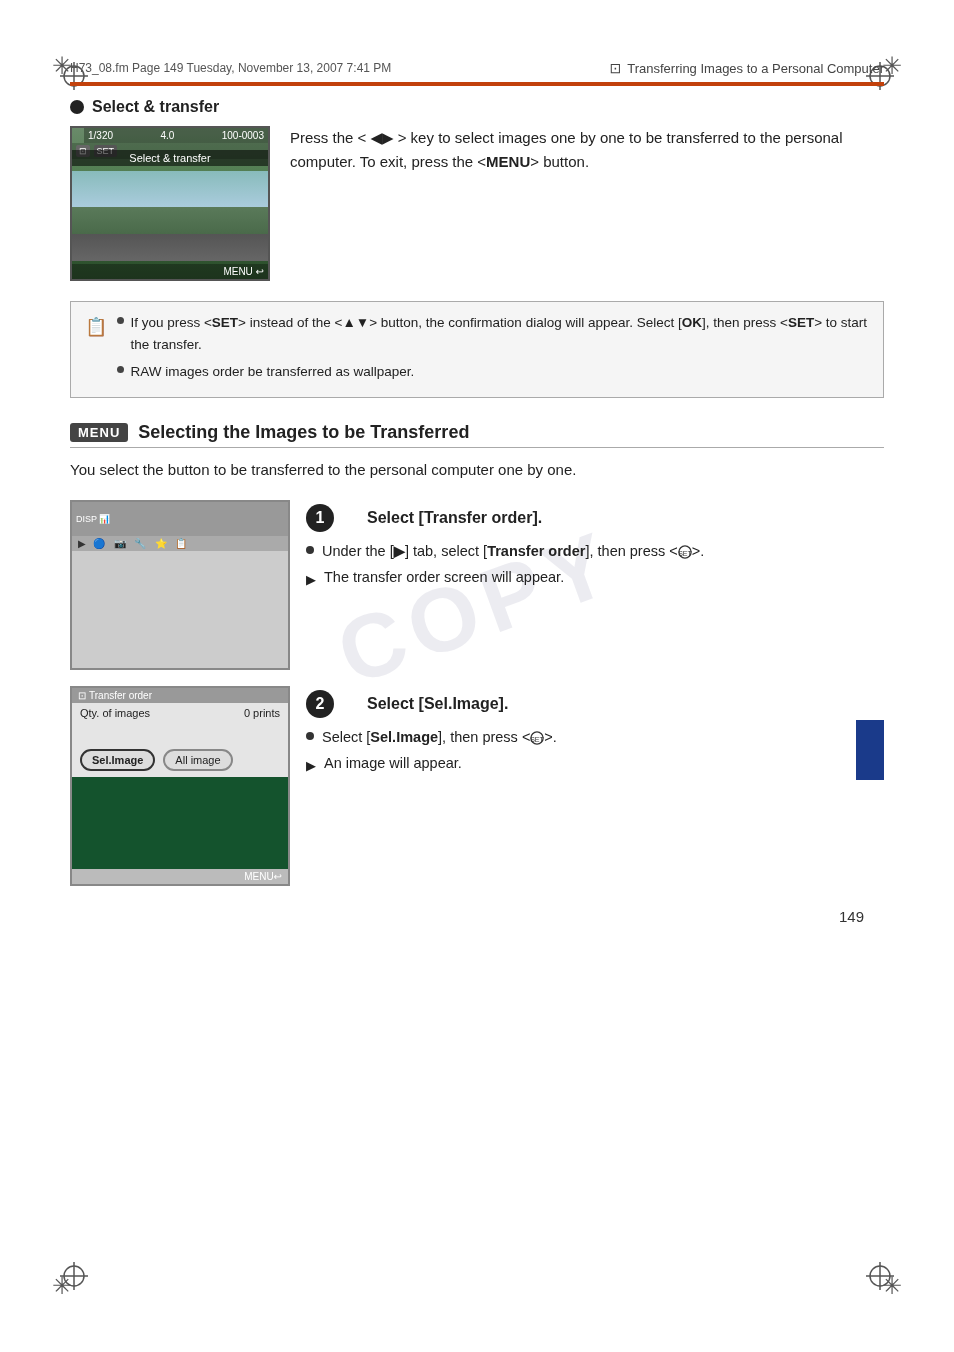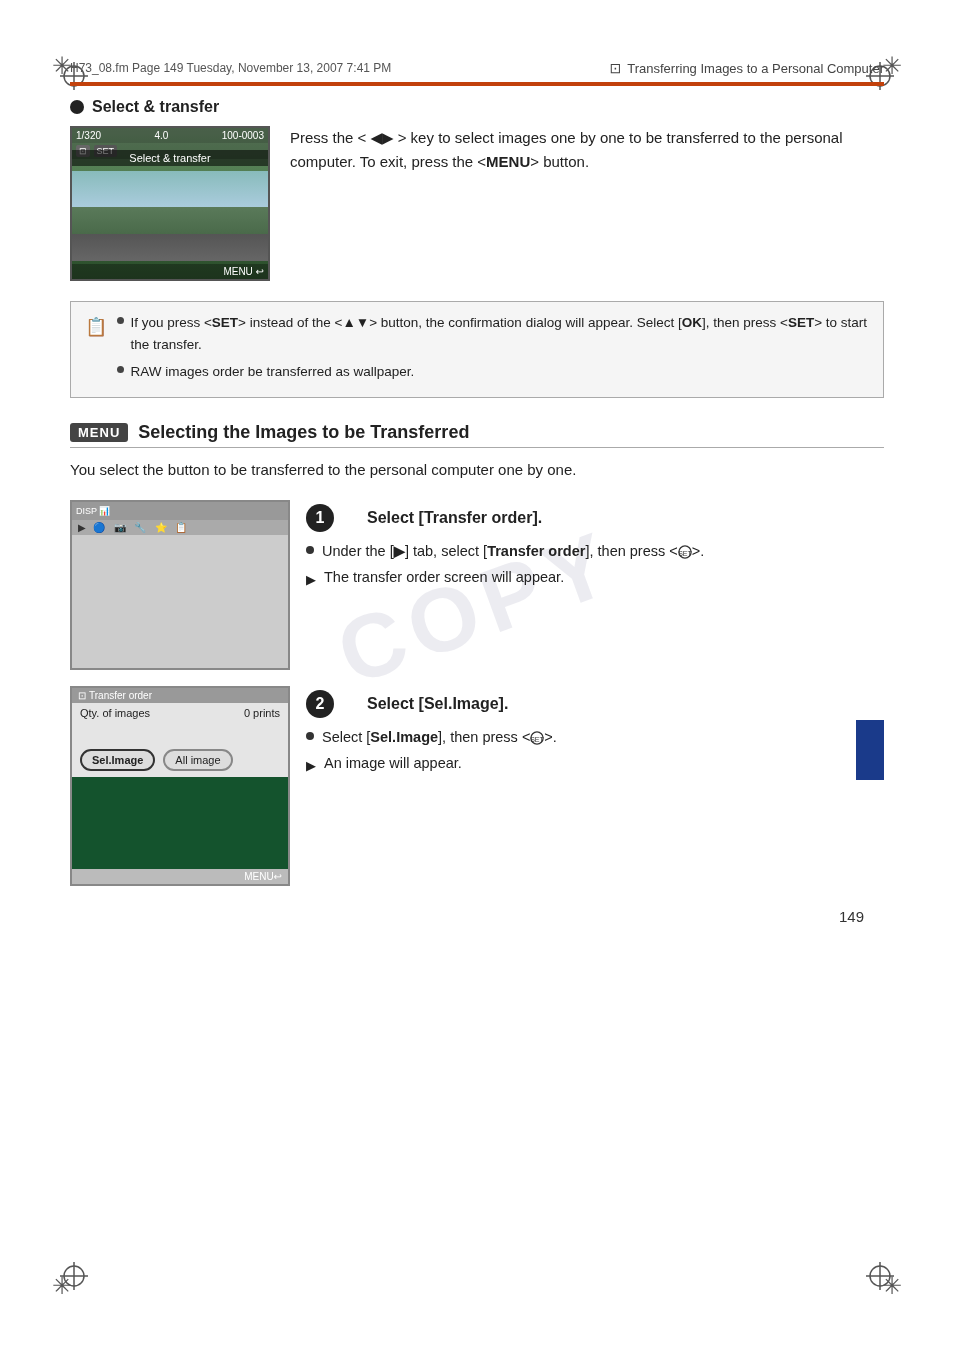--- a/index.html
+++ b/index.html
@@ -84,20 +84,21 @@
       position: relative;
       overflow: hidden;
     }
     .camera-top-bar {
       display: flex;
       justify-content: space-between;
       padding: 2px 4px;
       font-size: 10px;
       color: #fff;
       background: rgba(0,0,0,0.3);
+      margin-left: 12px;
     }
     .camera-label-overlay {
       position: absolute;
       top: 22px;
       left: 0; right: 0;
       text-align: center;
       background: rgba(0,0,0,0.55);
       color: #fff;
       font-size: 11px;
       padding: 2px 0;
@@ -293,21 +294,21 @@
       border: 2px solid #888;
       width: 220px;
       height: 170px;
       position: relative;
       font-size: 11px;
     }
     .menu-screen-1-top {
       display: flex;
       justify-content: space-between;
       background: #999;
-      padding: 4px 4px;
+      padding: 12px 4px;
       font-size: 10px;
       color: #fff;
     }
     .menu-tabs {
       display: flex;
       background: #aaa;
       padding: 2px 4px;
       gap: 4px;
     }
     .menu-tab {

